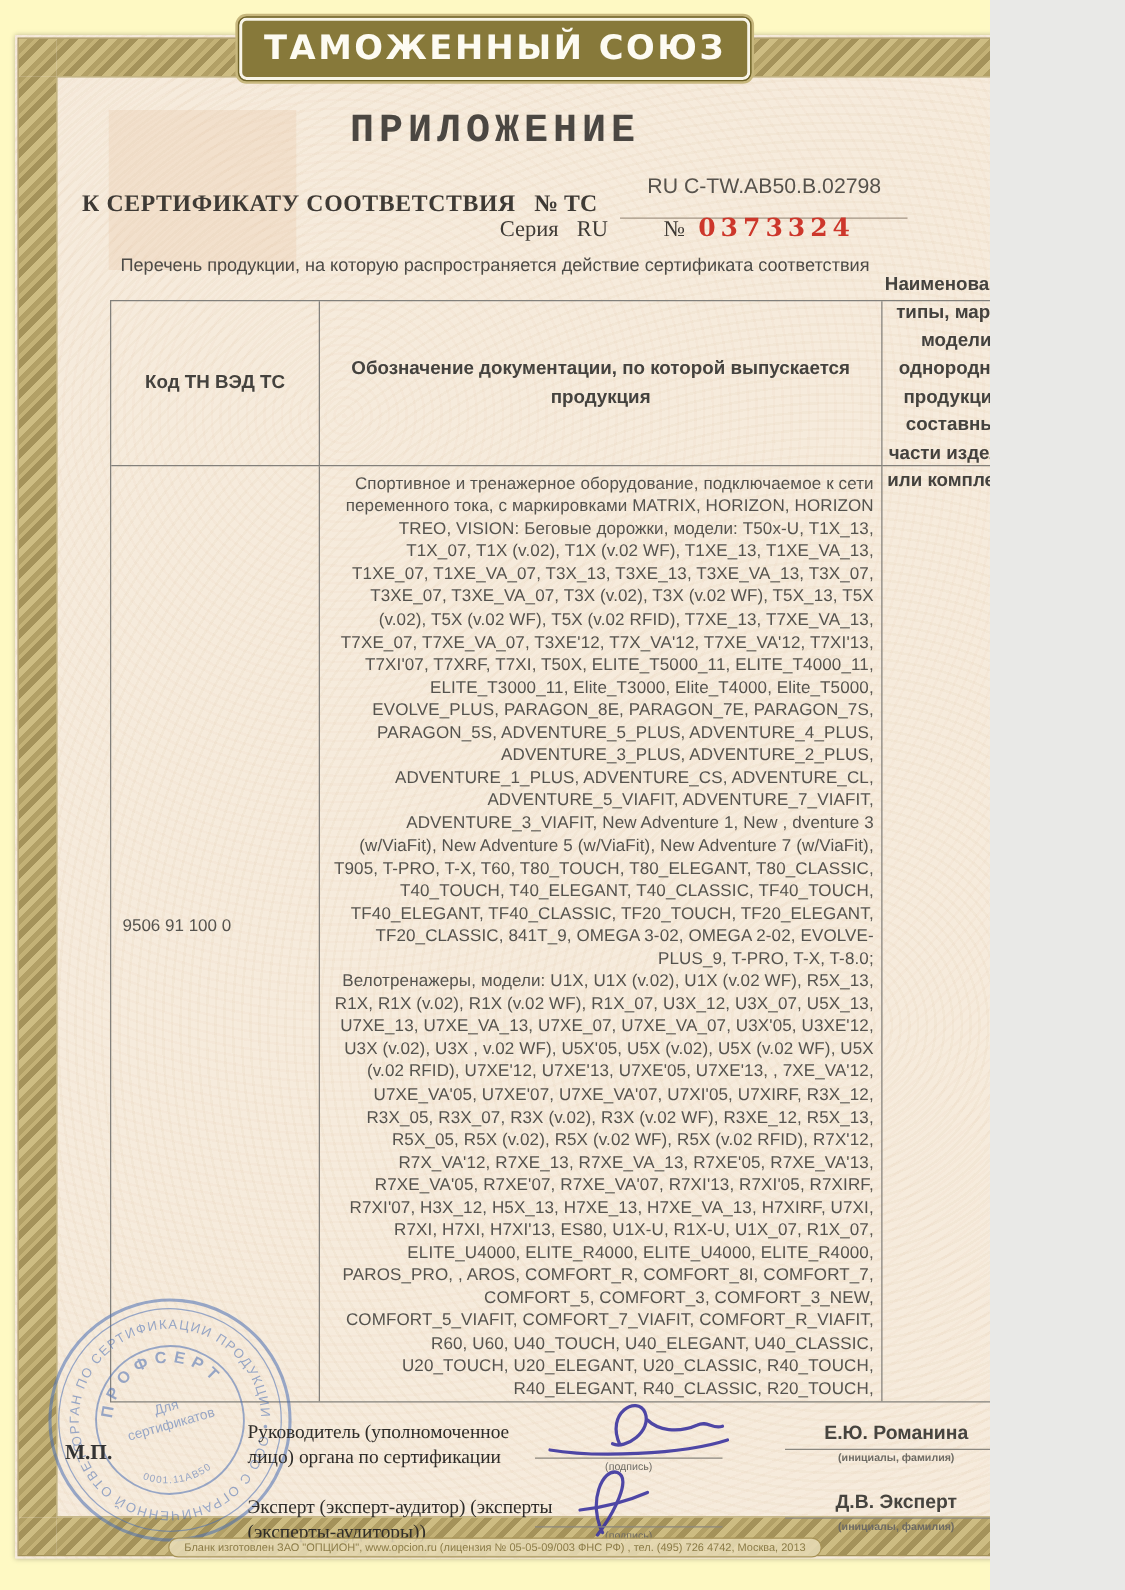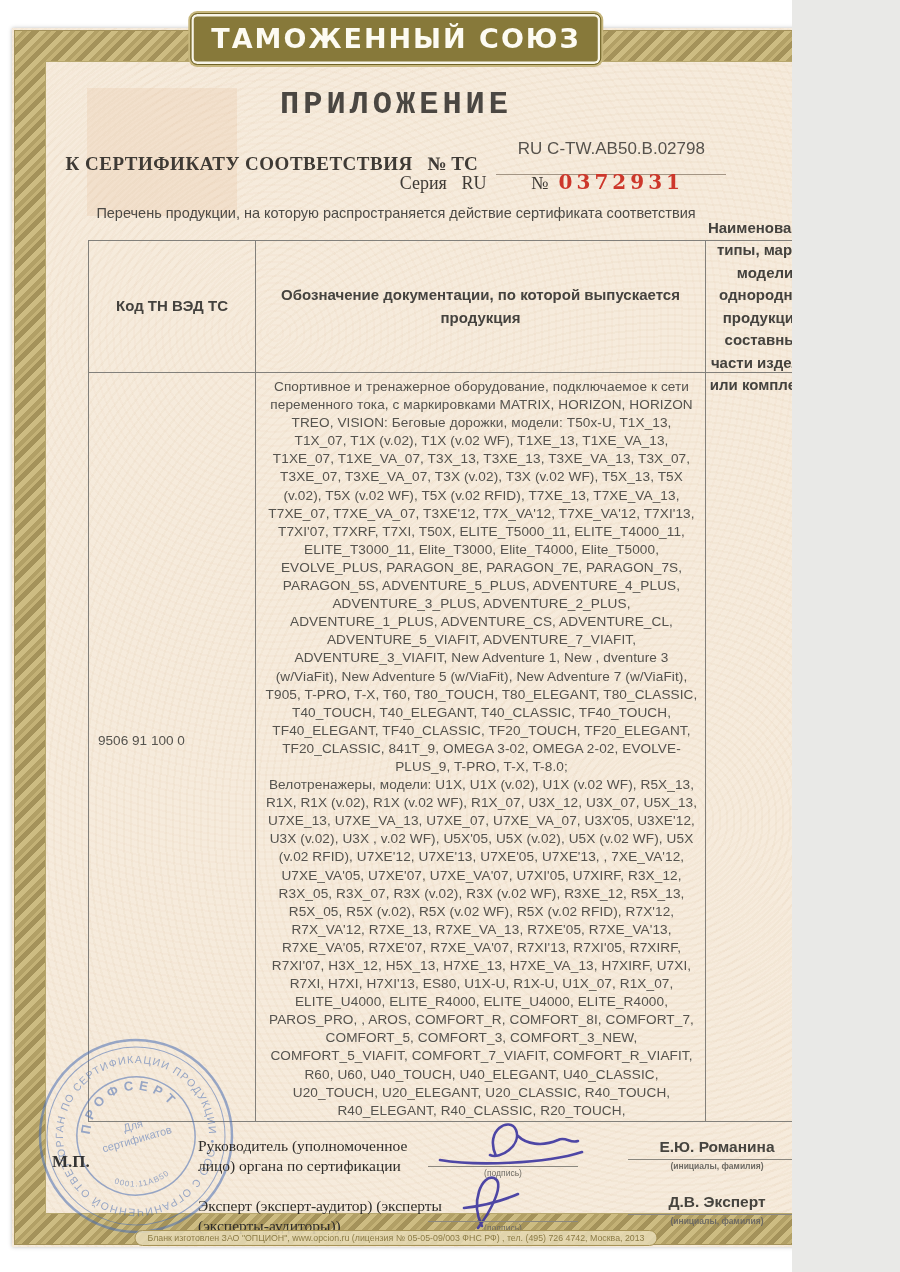--- a/index.html
+++ b/index.html
@@ -1,18 +1,18 @@
 <!DOCTYPE html>
 <html><head>
 <meta charset="utf-8">
 <style>
   * { margin:0; padding:0; box-sizing:border-box; }
   html,body { width:900px; }
   body { font-family:"Liberation Sans", sans-serif; background:#e9e9e7; }
-  .page { position:relative; width:792px; height:1272px; background:#ffffff; overflow:hidden; }
+  .page { position:relative; width:792px; height:1272px; background:#fef9c3; overflow:hidden; }
 
   
   .paper {
     position:absolute; left:12px; top:28px; width:878px; height:1219px;
     background:
       repeating-radial-gradient(circle at 30% 25%, rgba(216,160,128,0.05) 0 2px, transparent 2px 7px),
       repeating-radial-gradient(circle at 75% 65%, rgba(196,170,118,0.07) 0 2px, transparent 2px 7px),
       #f6ebdc;
     box-shadow:0 0 4px rgba(0,0,0,0.25);
   }
@@ -73,21 +73,21 @@
     grid-template-rows:132px 1fr;
     border:1px solid #82807b;
     color:#44423e;
   }
   .cell { border-right:1px solid #82807b; border-bottom:1px solid #82807b; }
   .cell:nth-child(3n) { border-right:none; }
   .cell.hdr { display:flex; align-items:center; justify-content:center; text-align:center;
     font-weight:bold; font-size:15px; line-height:1.5; padding:4px 8px; }
   .cell.body { border-bottom:none; font-size:13.6px; color:#55534e; }
   .code-cell { padding:360px 6px 0 9px; font-size:15px; color:#4e4c48; }
-  .models-cell { padding:5px 6px 0 8px; line-height:18.1px; letter-spacing:0.1px; text-align:center; }
+  .models-cell { padding:5px 6px 0 8px; line-height:18.1px; letter-spacing:0.1px; text-align:right; }
   .models-cell .para { margin:0; }
 
   
   .mp { position:absolute; left:52px; top:1152px; font-family:"Liberation Serif", serif;
     font-weight:bold; font-size:17px; color:#333; }
   .role-label { position:absolute; font-family:"Liberation Serif", serif; font-size:15.5px;
     line-height:1.32; color:#2e2c29; width:250px; }
   .role-head { left:198px; top:1136px; }
   .role-expert { left:198px; top:1196px; }
   .sig-slot { position:absolute; width:150px; text-align:center; }
@@ -142,21 +142,21 @@
   <div class="cert-line">
     <span class="lbl">К СЕРТИФИКАТУ СООТВЕТСТВИЯ</span>
     <span class="no-ts">№ ТС</span>
     <span class="cert-number">RU C-TW.AB50.B.02798</span>
   </div>
 
   <div class="series-line">
     <span>Серия</span>
     <span class="ru">RU</span>
     <span class="num-sign">№</span>
-    <span class="serial">0372931</span>
+    <span class="serial">0373324</span>
   </div>
 
   <div class="subtitle">Перечень продукции, на которую распространяется действие сертификата соответствия</div>
 
   <div class="cert-table">
     <div class="cell hdr">Код ТН ВЭД ТС</div>
     <div class="cell hdr">Обозначение документации, по которой выпускается продукция</div>
     <div class="cell hdr">Наименование, типы, марки, модели однородной продукции, составные части изделия или комплекса</div>
     <div class="cell body code-cell">9506 91 100 0</div>
     <div class="cell body models-cell">

